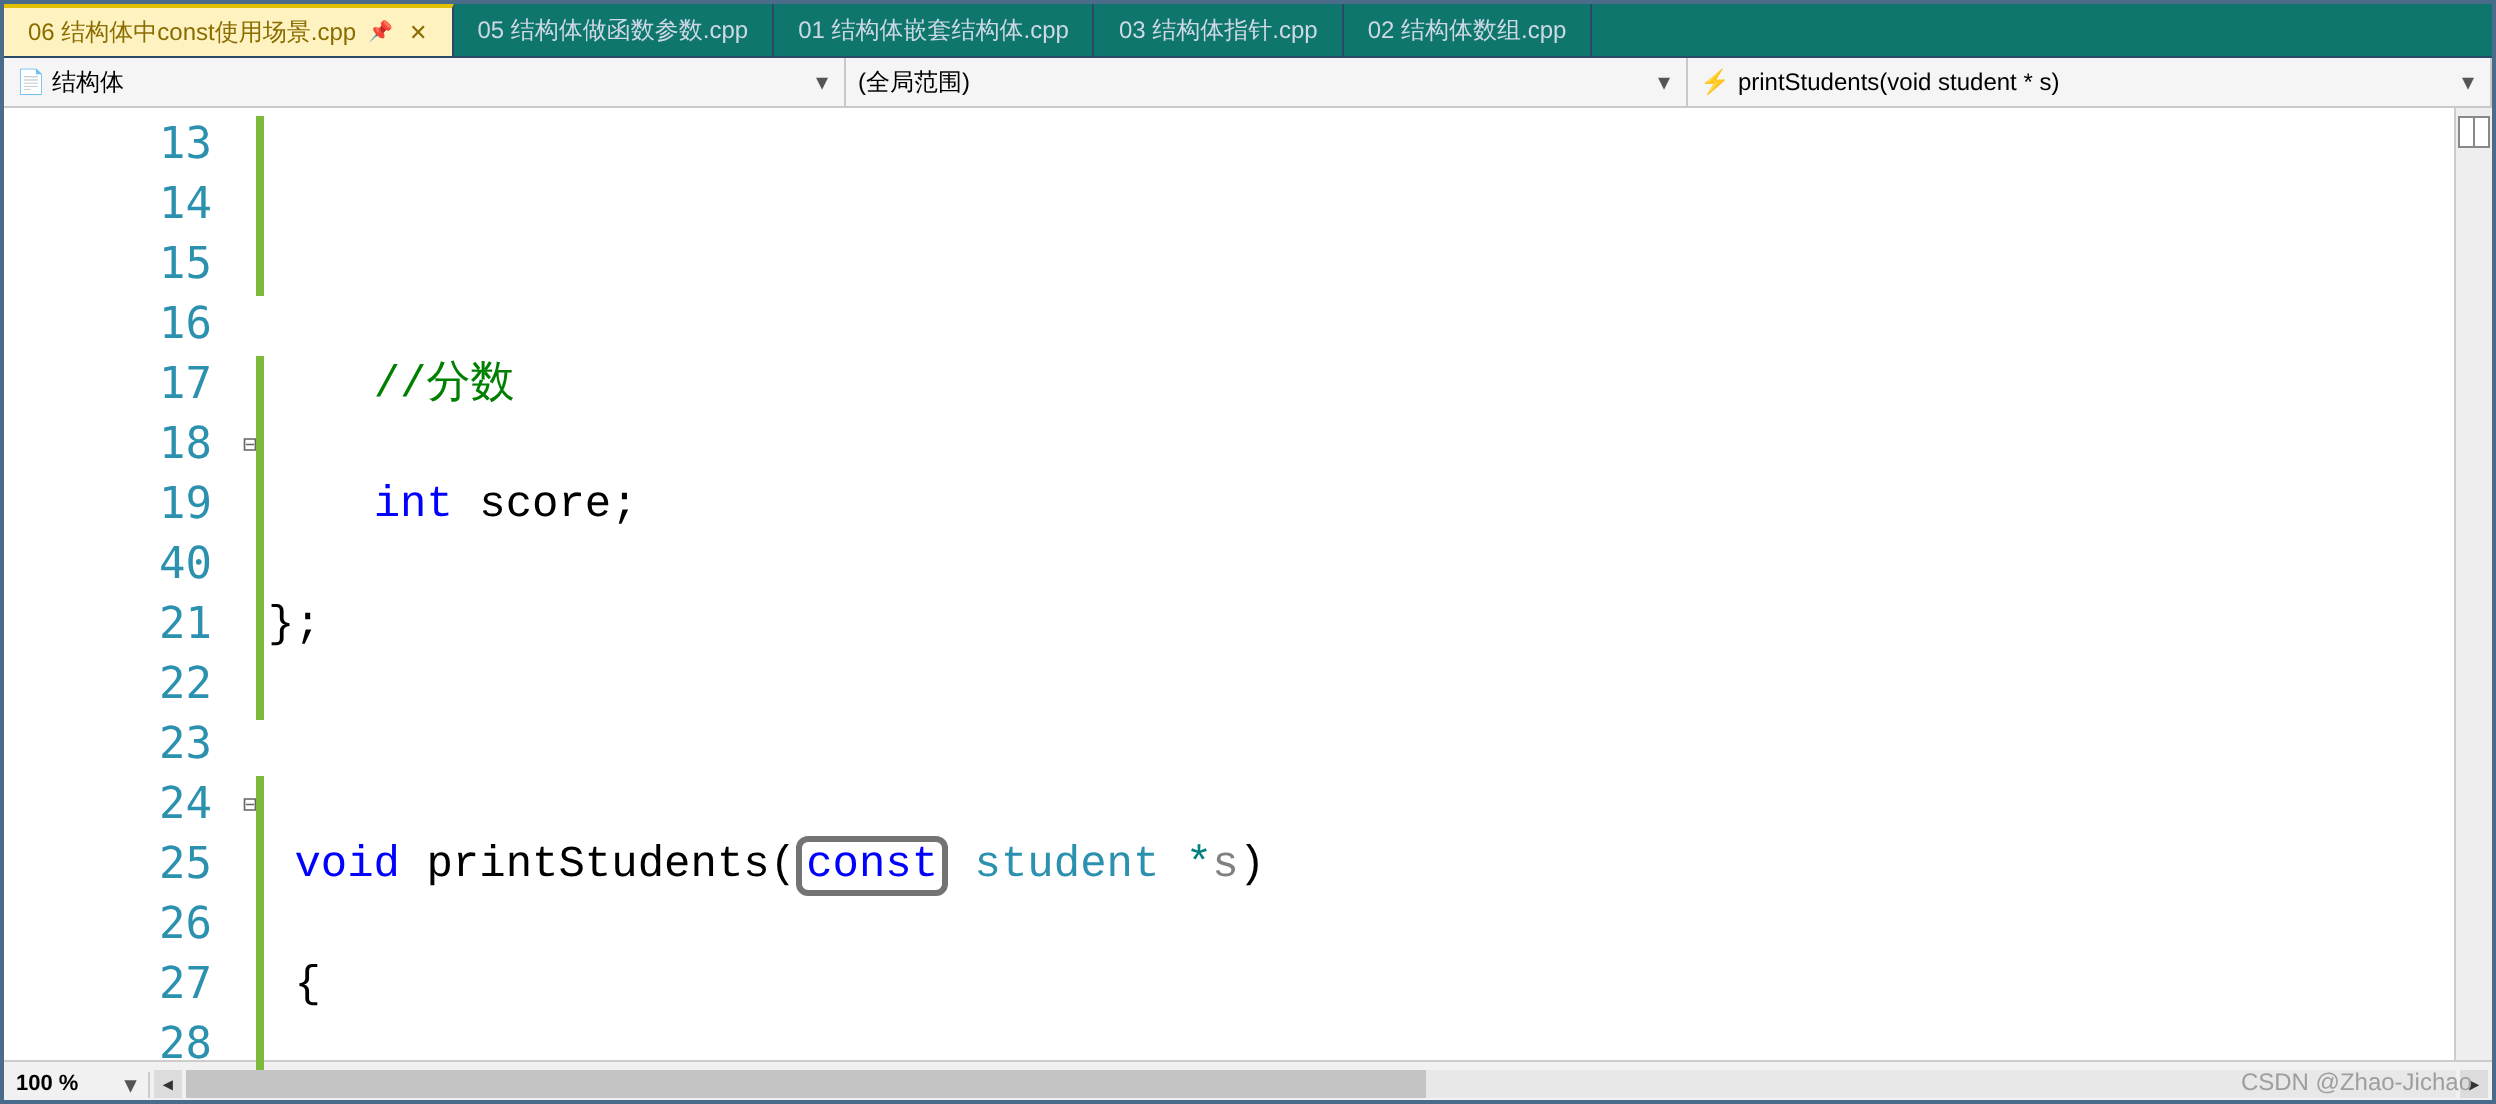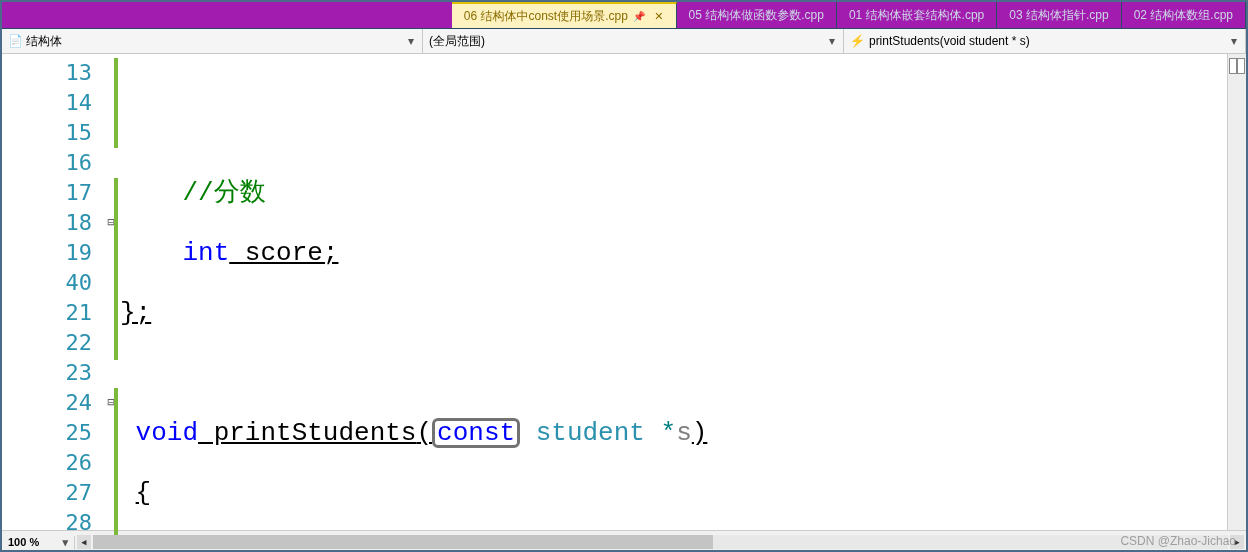--- a/index.html
+++ b/index.html
@@ -17,23 +17,22 @@
     box-sizing: border-box;
     border: 2px solid #4a6b8a;
     overflow: hidden;
     background: #ffffff;
   }
   
   .tabbar {
     display: flex;
     align-items: stretch;
     height: 26px;
-    background: #a21caf;
+    background: #0f766e;
     border-bottom: 1px solid #2a4a68;
-    justify-content: flex-end;
   }
   .tab {
     display: flex;
     align-items: center;
     padding: 0 12px;
     font-family: "Segoe UI", sans-serif;
     font-size: 12px;
     color: #cdd9e5;
     border-right: 1px solid #2a4a68;
     cursor: pointer;
@@ -94,52 +93,53 @@
     flex: 0 0 90px;
     background: #fff;
     text-align: right;
     padding-right: 10px;
     border-right: 0px solid #e0e0e0;
     font-size: 22px;
     color: #2b91af;
     line-height: 30px;
     font-family: Consolas, monospace;
     padding-top: 4px;
+    margin-left: 14px;
   }
   .fold-strip {
     flex: 0 0 18px;
     background: #fff;
     line-height: 30px;
     font-size: 12px;
     color: #666;
     padding-top: 4px;
   }
   .fold-strip .b { display: block; height: 30px; text-align: center; }
   .code {
     flex: 1 1 auto;
     background: #fff;
-    font-size: 26px;
+    font-size: 22px;
     line-height: 30px;
     font-family: Consolas, "Courier New", monospace;
     white-space: pre;
     position: relative;
     padding-top: 4px;
   }
   .change-stripe {
     position: absolute; left: -6px; width: 4px; background: #7dba3c;
   }
   .stripeA { top: 4px;  height: 90px; }
   .stripeB { top: 124px; height: 182px; }
   .stripeC { top: 334px; height: 150px; }
   .code-line { display: block; height: 30px; }
   .k   { color: #0000ff; }   
   .ty  { color: #2b91af; }   
   .cmt { color: #008000; }   
   .op  { color: #008080; }
-  .id  { color: #000000; text-decoration: underline; }
+  .id  { color: #000000; }
   .dim { color: #808080; }
   .box-red {
     border: 3px solid #737373;
     border-radius: 6px;
     padding: 0 2px;
     display: inline-block;
     line-height: 24px;
     height: 24px;
     vertical-align: baseline;
   }

